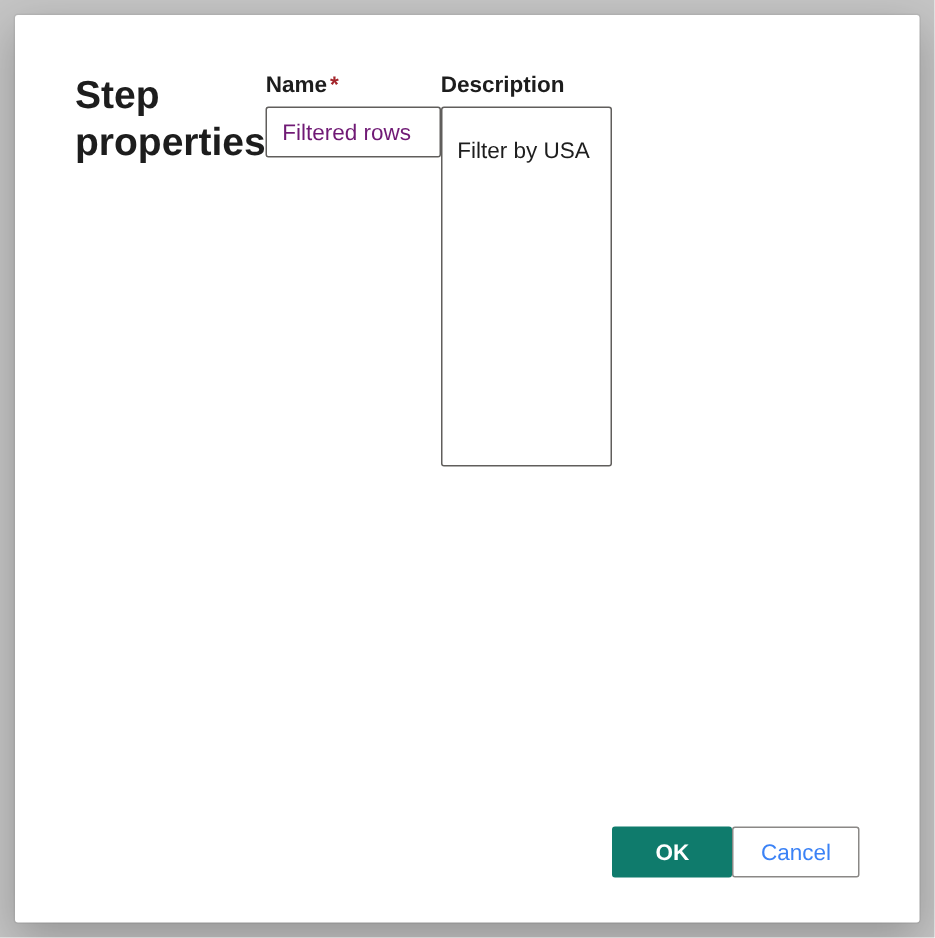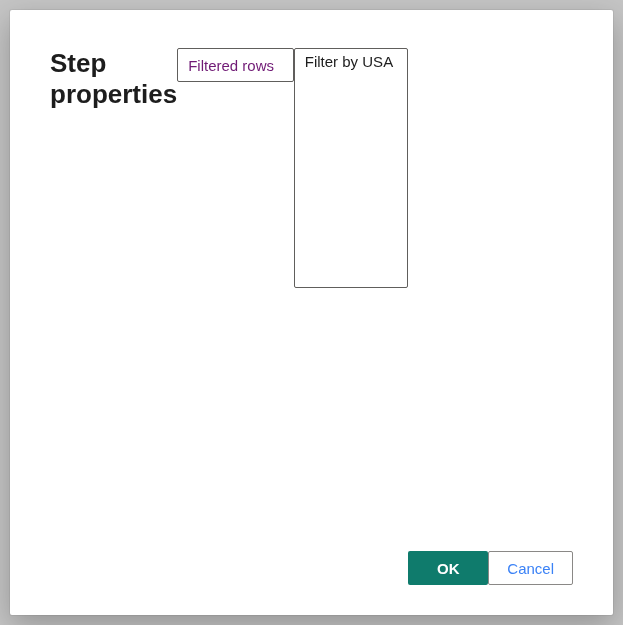--- a/index.html
+++ b/index.html
@@ -64,21 +64,21 @@
       font-size: 15px;
       font-family: inherit;
       color: #701a75;
       background: #fff;
     }
     .textarea-input {
       width: 100%;
       height: 240px;
       border: 1px solid #605e5c;
       border-radius: 2px;
-      padding: 4px 10px;
+      padding: 20px 10px;
       font-size: 15px;
       font-family: inherit;
       color: #1d1d1d;
       background: #fff;
       resize: none;
     }
     .button-row {
       margin-top: auto;
       display: flex;
       justify-content: flex-end;
@@ -108,24 +108,28 @@
   </style>
 </head>
 <body>
 
 <div class="backdrop"></div>
 
 <div class="dialog">
   <h1 class="dialog-title">Step properties</h1>
 
   <div class="field-group">
+    <label class="field-label">
+      <span>Name</span><span class="required-mark">*</span>
+    </label>
     <input type="text" class="text-input" value="Filtered rows" style="">
   </div>
 
   <div class="field-group">
+    <label class="field-label">Description</label>
     <textarea class="textarea-input" style="">Filter by USA</textarea>
   </div>
 
   <div class="button-row">
     <button class="btn btn-primary">OK</button>
     <button class="btn btn-secondary">Cancel</button>
   </div>
 </div>
 
 </body></html>

